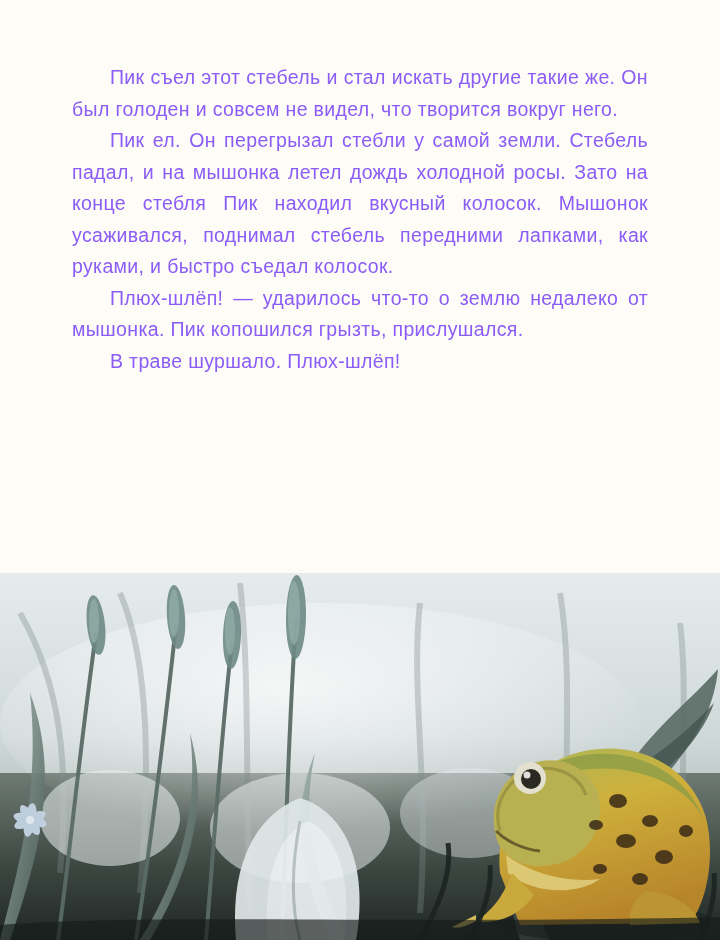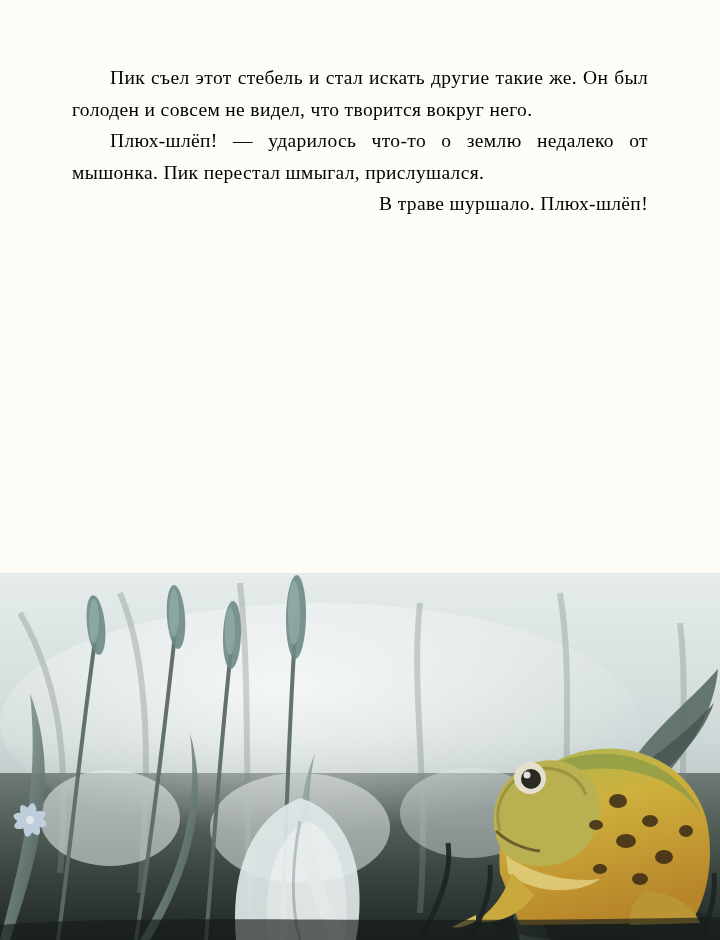--- a/index.html
+++ b/index.html
@@ -18,35 +18,35 @@
     width: 720px;
     height: 940px;
     background: #fdfcf7;
     overflow: hidden;
   }
   .text-block {
     position: absolute;
     top: 62px;
     left: 72px;
     width: 576px;
-    color: #000000;
-    font-family: Liberation Serif, serif;
+    color: #8b5cf6;
+    font-family: Liberation Sans, sans-serif;
     font-size: 19.5px;
     line-height: 31.5px;
     text-align: justify;
     text-justify: inter-word;
     letter-spacing: 0.35px;
   }
   .para {
     margin: 0 0 0 0;
     text-indent: 38px;
     text-align: justify;
   }
   .para:last-child {
-    text-align: right;
+    text-align: left;
   }
   
   .illustration {
     position: absolute;
     left: 0;
     top: 573px;
     width: 720px;
     height: 367px;
     overflow: hidden;
     background: #9aa3a2;
@@ -57,21 +57,22 @@
     height: 367px;
   }
 </style>
 </head>
 <body>
 
 <div class="page">
 
   <div class="text-block">
     <p class="para">Пик съел этот стебель и стал искать другие такие же. Он был голоден и совсем не видел, что творится вокруг него.</p>
-    <p class="para">Плюх-шлёп! — ударилось что-то о землю недалеко от мышонка. Пик перестал шмыгал, прислушался.</p>
+    <p class="para">Пик ел. Он перегрызал стебли у самой земли. Стебель падал, и на мышонка летел дождь холодной росы. Зато на конце стебля Пик находил вкусный колосок. Мышонок усаживался, поднимал стебель передними лапками, как руками, и быстро съедал колосок.</p>
+    <p class="para">Плюх-шлёп! — ударилось что-то о землю недалеко от мышонка. Пик копошился грызть, прислушался.</p>
     <p class="para">В траве шуршало. Плюх-шлёп!</p>
   </div>
 
   <div class="illustration">
     <svg viewBox="0 0 720 367" xmlns="http://www.w3.org/2000/svg">
       <defs>
         <linearGradient id="skyGrad" x1="0" y1="0" x2="0" y2="1">
           <stop offset="0%" stop-color="#e6ecec"></stop>
           <stop offset="45%" stop-color="#cfd8d8"></stop>
           <stop offset="100%" stop-color="#8d9795"></stop>

